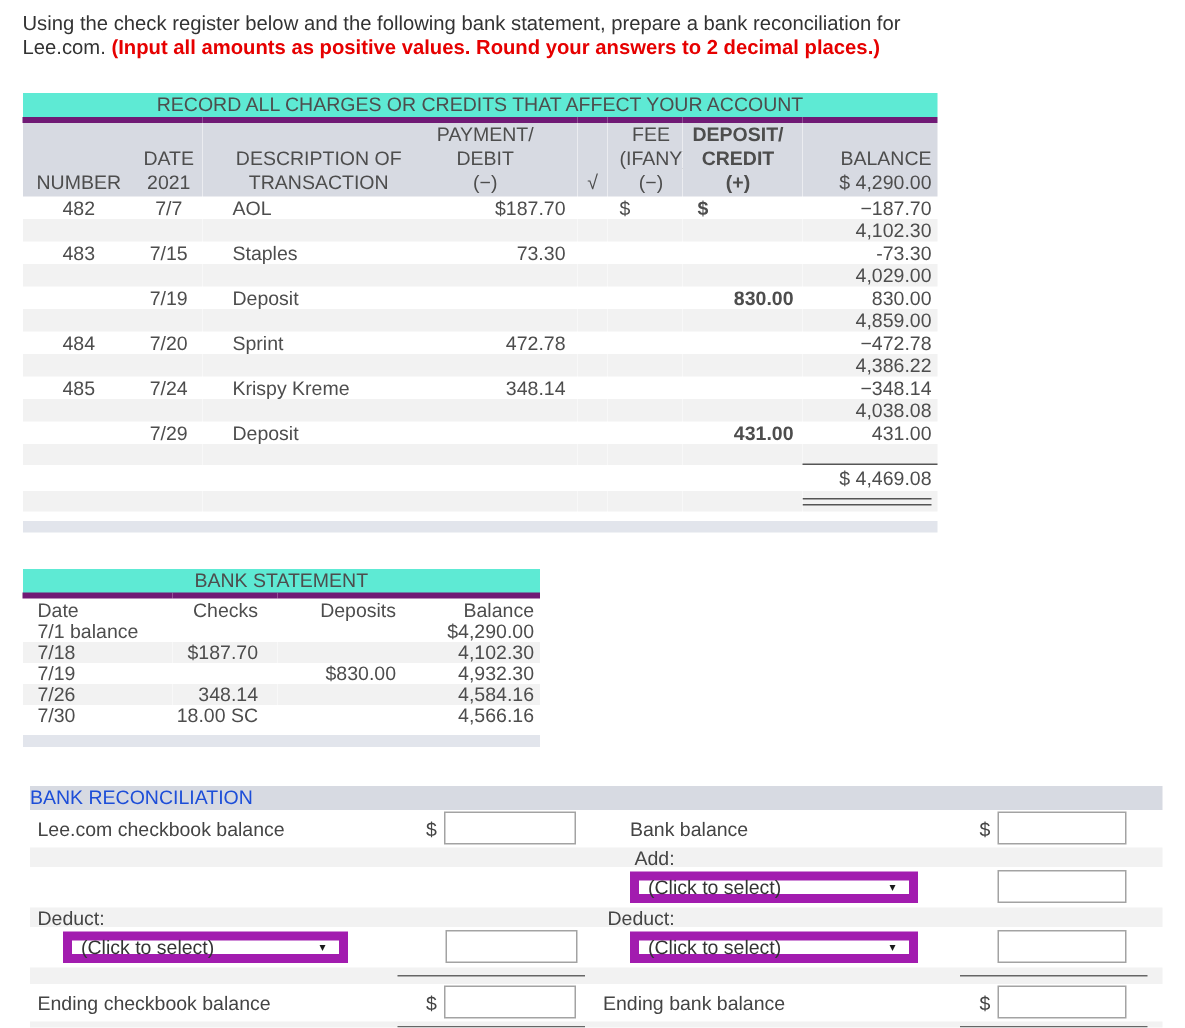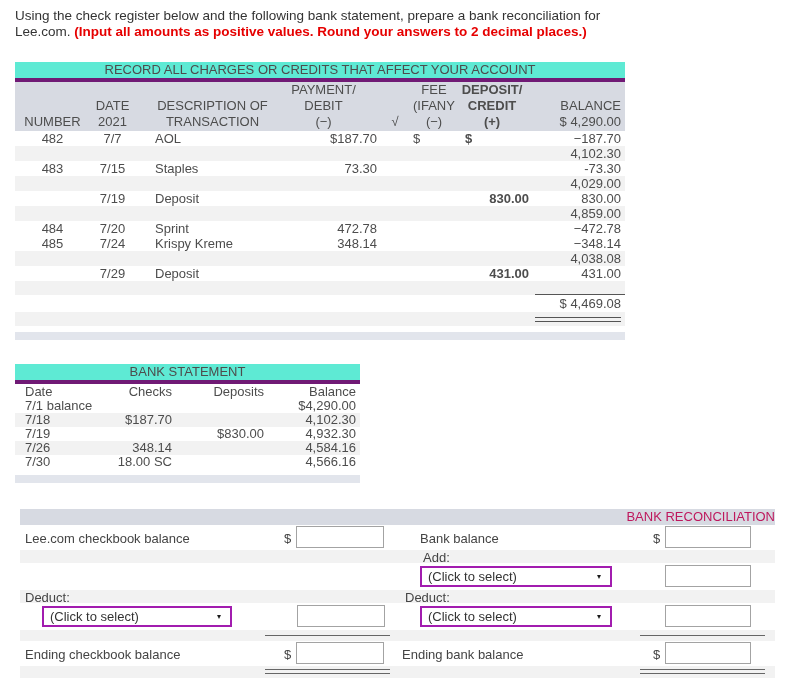--- a/index.html
+++ b/index.html
@@ -46,25 +46,25 @@
   .bank tr.hdr td{height:15px;}
   .bank td.c-date{text-align:left;padding-left:10px;}
   .bank td.c-checks{text-align:right;padding-right:13px;}
   .bank td.c-dep{text-align:right;padding-right:6px;}
   .bank td.c-bal{text-align:right;padding-right:4px;}
 
   
   .recon{width:755px;margin:26px 0 0 20px;}
   .band{position:relative;}
   .band.shade{background:#f2f2f2;}
-  .band-title{height:16px;background:#d7dae2;text-align:right;line-height:16px;color:#be185d;}
+  .band-title{height:16px;background:#d7dae2;text-align:left;line-height:16px;color:#1d4ed8;}
   .b25{height:25px;} .b13{height:13px;} .b27{height:27px;} .b11{height:11px;} .b12{height:12px;}
   .lab{position:absolute;top:50%;transform:translateY(-50%);color:#444;white-space:nowrap;}
   .inp{position:absolute;box-sizing:border-box;width:88px;height:22px;border:1px solid #a3a3a3;background:#fff;padding:0 3px;font:13px "Liberation Sans",sans-serif;}
-  .dd{position:absolute;box-sizing:border-box;width:192px;height:21px;border:2px solid #a21caf;background:#fff;display:flex;align-items:center;justify-content:space-between;padding:0 9px 0 6px;color:#333;cursor:default;}
+  .dd{position:absolute;box-sizing:border-box;width:192px;height:21px;border:6px solid #a21caf;background:#fff;display:flex;align-items:center;justify-content:space-between;padding:0 9px 0 6px;color:#333;cursor:default;}
   .dd .arr{font-size:8px;color:#1a1a1a;line-height:1;}
   .rule{position:absolute;width:125px;border-top:1px solid #666;}
   .dblrule{position:absolute;width:125px;height:3px;border-top:1px solid #666;border-bottom:1px solid #666;}
 </style>
 </head>
 <body>
 
 <div class="instr">
   <span>Using the check register below and the following bank statement, prepare a bank reconciliation for</span><br>
   <span>Lee.com. </span><span class="red">(Input all amounts as positive values. Round your answers to 2 decimal places.)</span>
@@ -183,20 +183,30 @@
   <tr>
     <td class="num">484</td>
         <td class="dt">7/20</td>
         <td class="dsc">Sprint</td>
         <td class="pay">472.78</td>
         <td class="chk"></td>
         <td class="fee"></td>
         <td class="dep"></td>
         <td class="bal">−472.78</td>
   </tr>
+  <tr class="shade">
+        <td></td>
+        <td></td>
+        <td></td>
+        <td></td>
+        <td></td>
+        <td></td>
+        <td></td>
+        <td class="bal">4,386.22</td>
+      </tr>
   <tr>
     <td class="num">485</td>
         <td class="dt">7/24</td>
         <td class="dsc">Krispy Kreme</td>
         <td class="pay">348.14</td>
         <td class="chk"></td>
         <td class="fee"></td>
         <td class="dep"></td>
         <td class="bal">−348.14</td>
   </tr>

